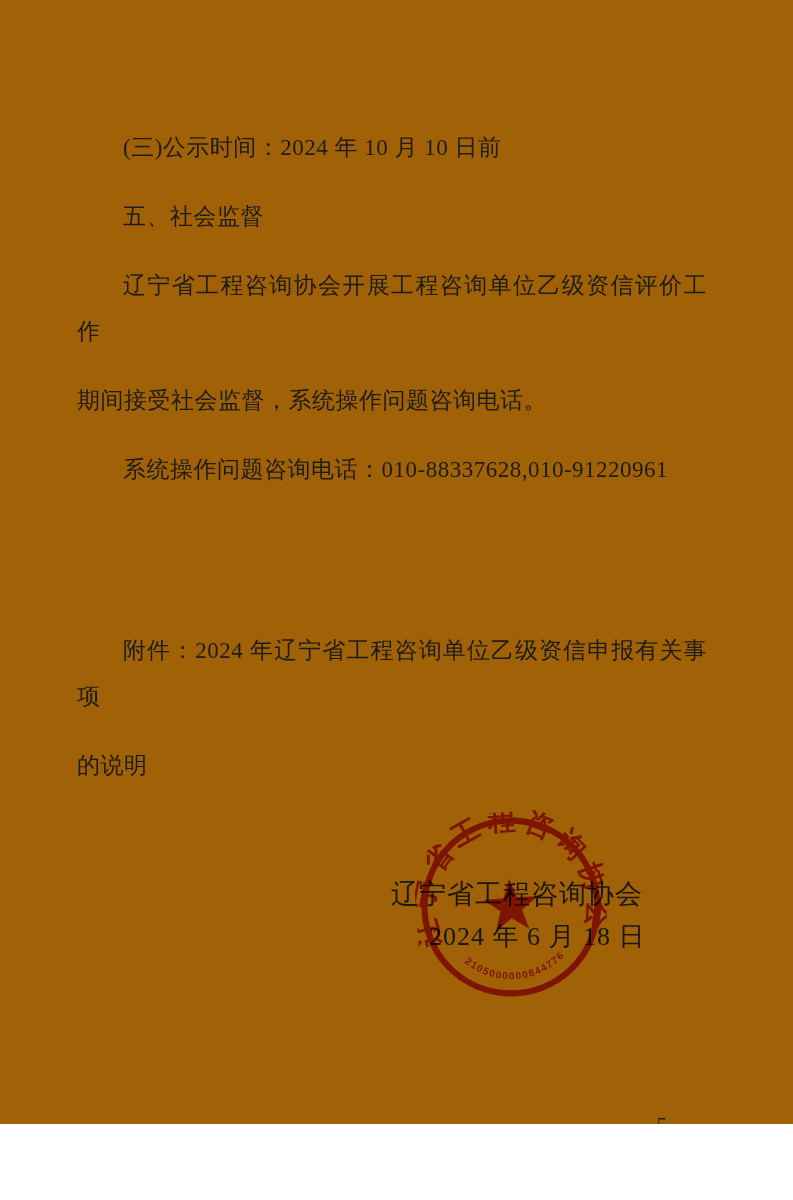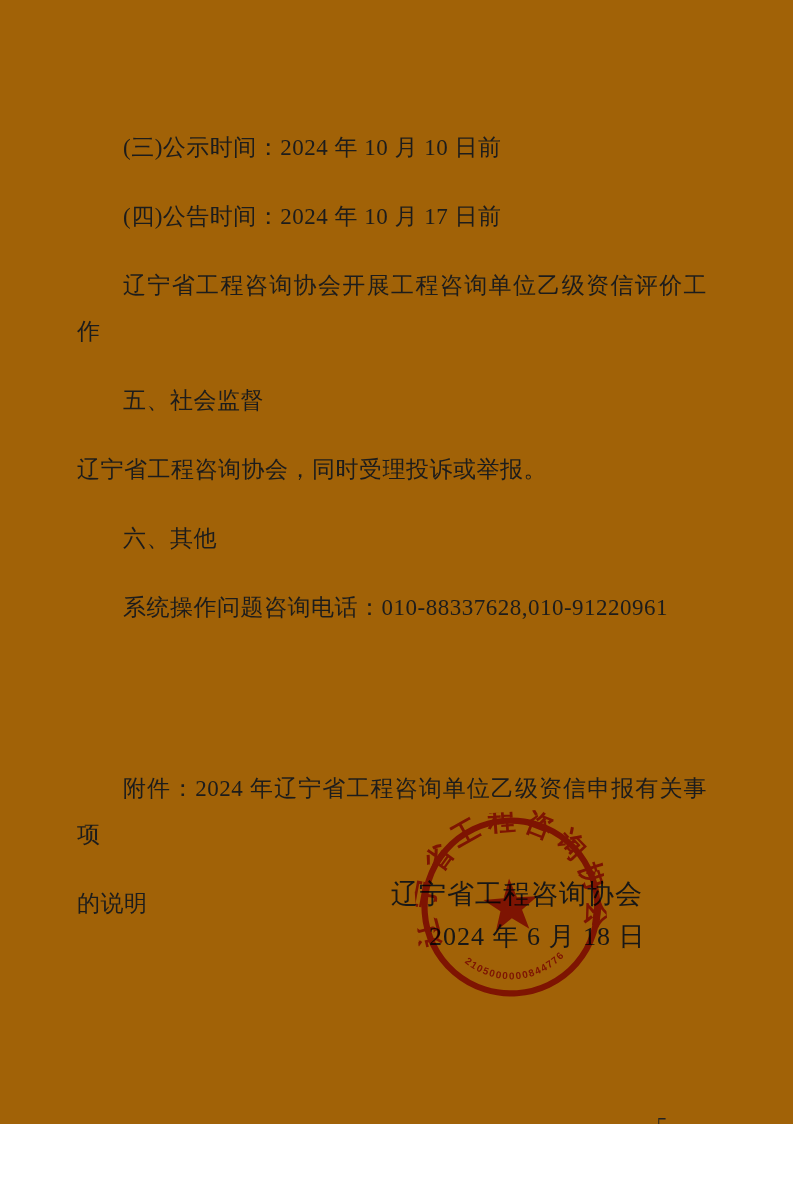--- a/index.html
+++ b/index.html
@@ -90,25 +90,23 @@
     letter-spacing: 1.5px;
   }
 </style>
 </head>
 <body>
 
 <div class="page">
 
   <div class="doc-body">
     <p class="line indent">(三)公示时间：2024 年 10 月 10 日前</p>
-    <p class="line indent">(四)公告时间：2024 年 10 月 17 日前</p>
+    <p class="line indent">五、社会监督</p>
     <p class="line stretch">辽宁省工程咨询协会开展工程咨询单位乙级资信评价工作</p>
-    <p class="line indent">五、社会监督</p>
-    <p class="line">辽宁省工程咨询协会，同时受理投诉或举报。</p>
-    <p class="line indent">六、其他</p>
+    <p class="line">期间接受社会监督，系统操作问题咨询电话。</p>
     <p class="line indent">系统操作问题咨询电话：010-88337628,010-91220961</p>
 
     <div class="attachment-block">
       <p class="line stretch">附件：2024 年辽宁省工程咨询单位乙级资信申报有关事项</p>
       <p class="line">的说明</p>
     </div>
   </div>
 
   <div class="signature-line sig-org">辽宁省工程咨询协会</div>
   <div class="signature-line sig-date">2024 年 6 月 18 日</div>

